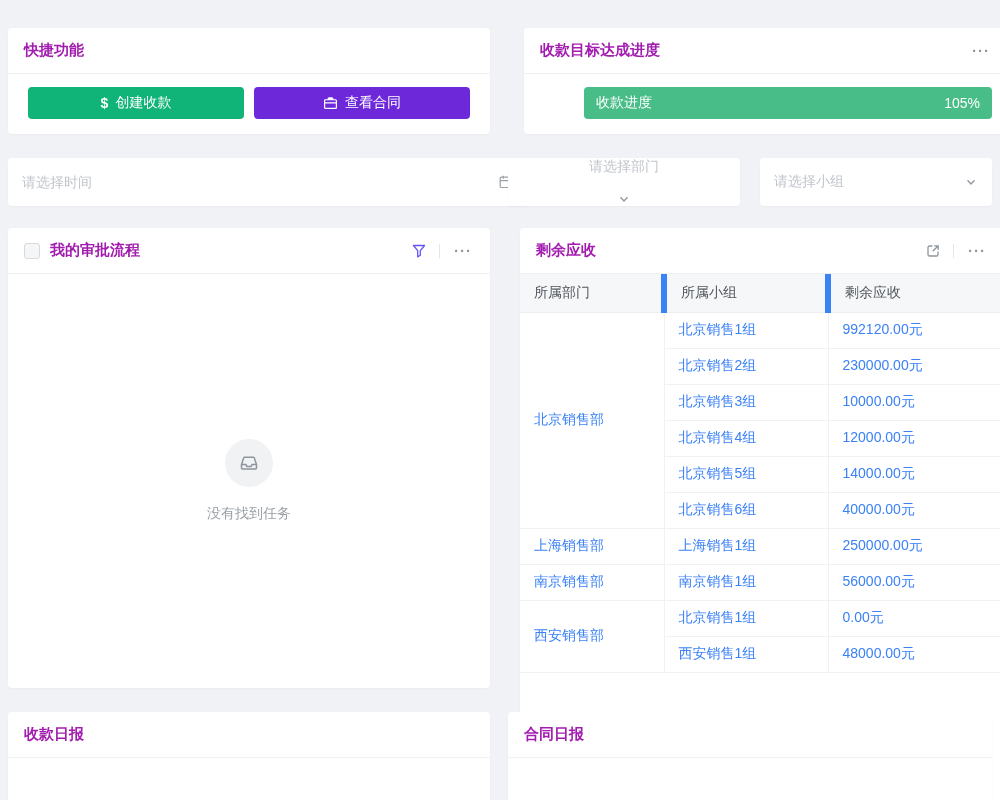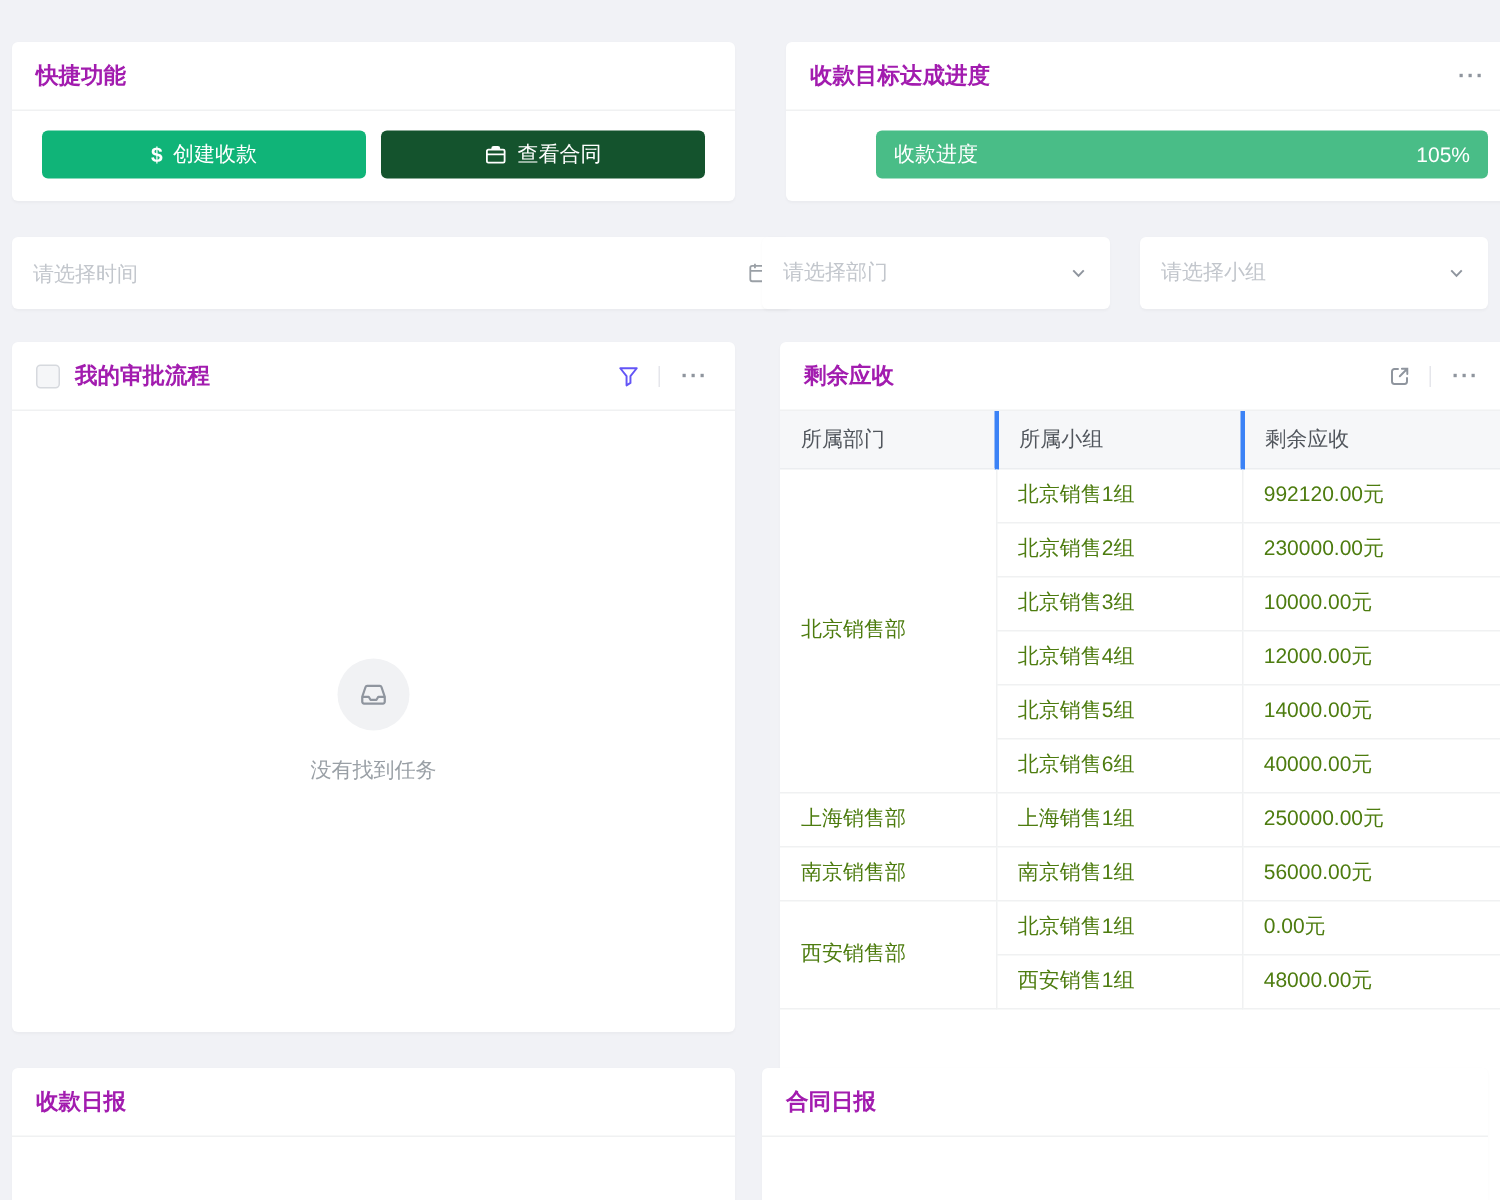--- a/index.html
+++ b/index.html
@@ -33,40 +33,40 @@
   
   #quick-card { left:8px; top:28px; width:482px; height:106px; }
   .quick-body { display:flex; gap:10px; padding:13px 20px; }
   .action-btn {
     flex:1; height:32px; border:none; border-radius:4px;
     display:flex; align-items:center; justify-content:center; gap:7px;
     color:#fff; font-size:14px; cursor:pointer;
     font-family:"Liberation Sans","DejaVu Sans",sans-serif;
   }
   .btn-green { background:#10b478; }
-  .btn-blue  { background:#14532d;justify-content:center; }
+  .btn-blue  { background:#6d28d9;justify-content:center; }
   .dollar-glyph { font-size:14px; font-weight:700; }
 
   
   #progress-card { left:524px; top:28px; width:484px; height:106px;text-align:center; }
   .progress-body { padding:13px 16px;margin-left:44px; }
   .progress-bar {
     height:32px; border-radius:4px; background:#49bd87;
     display:flex; align-items:center; padding:0 12px;
     color:#fff; font-size:14px;
   }
 
   
   .filter-box {
     position:absolute; top:158px; height:48px; background:#fff;
     border-radius:4px; display:flex; align-items:center; padding:0 14px;
     box-shadow:0 1px 2px rgba(0,0,0,0.03); cursor:pointer;
   }
   #time-filter { left:8px; width:520px; }
-  #dept-filter { left:508px; width:232px; }
+  #dept-filter { left:508px; width:232px;flex-direction:column; }
   #group-filter { left:760px; width:232px; }
   .filter-box input {
     border:none; outline:none; flex:1; font-size:14px; background:transparent;
     font-family:"Liberation Sans","DejaVu Sans",sans-serif; color:#1f2329;
   }
   .filter-box input::placeholder { color:#c2c6cc; }
   .placeholder-text { flex:1; font-size:14px; color:#c2c6cc; }
 
   
   #approval-card { left:8px; top:228px; width:482px; height:460px; }
@@ -88,23 +88,23 @@
   #receivable-card { left:520px; top:228px; width:484px; height:595px; }
   table { width:100%; border-collapse:collapse; table-layout:fixed; }
   th, td {
     font-size:14px; text-align:left; padding:0 14px;
     border-bottom:1px solid #f0f1f2; border-right:1px solid #f0f1f2;
     vertical-align:middle;
   }
   th:last-child, td:last-child { border-right:none; }
   th {
     background:#f6f7f9; color:#51565d; font-weight:400; height:38px;
-    border-bottom:1px solid #ebedf0; border-right:3px solid #3b82f6;
-  }
-  td { height:36px; color:#4d7c0f; }
+    border-bottom:1px solid #ebedf0; border-right:6px solid #3b82f6;
+  }
+  td { height:36px; color:#3b82f6; }
   col.c1 { width:144px; } col.c2 { width:164px; } col.c3 { width:176px; }
 
   
   #daily-left  { left:8px;  top:712px; width:482px; height:150px; }
   #daily-right { left:508px; top:712px; width:484px; height:150px; }
 
   .icon-btn { display:flex; align-items:center; cursor:pointer; }
 </style>
 </head>
 <body>

